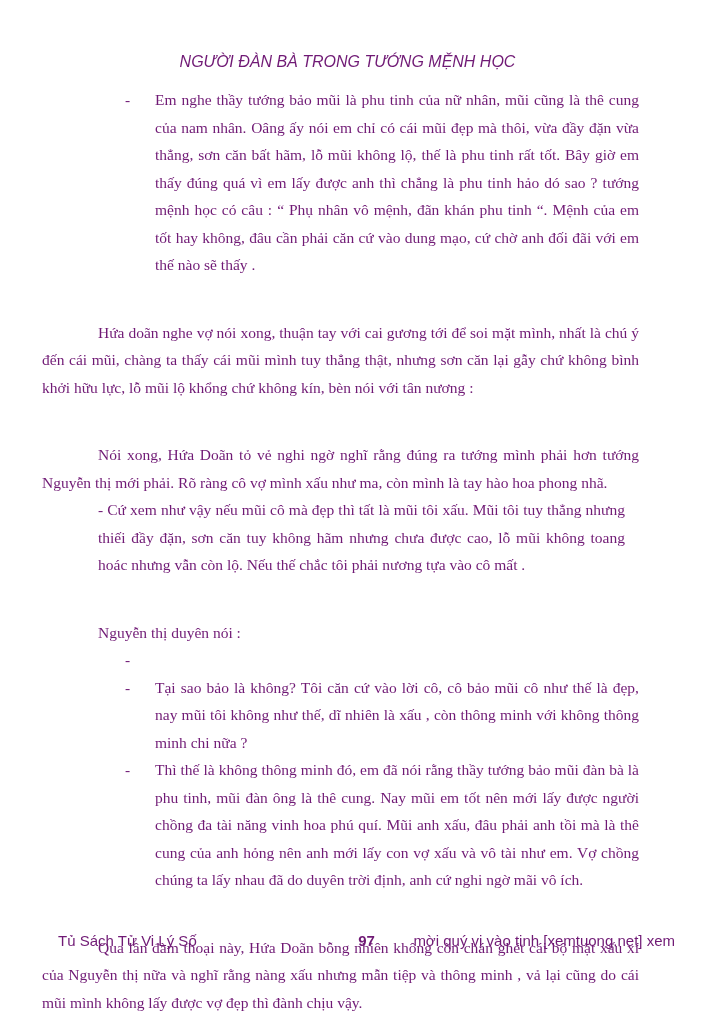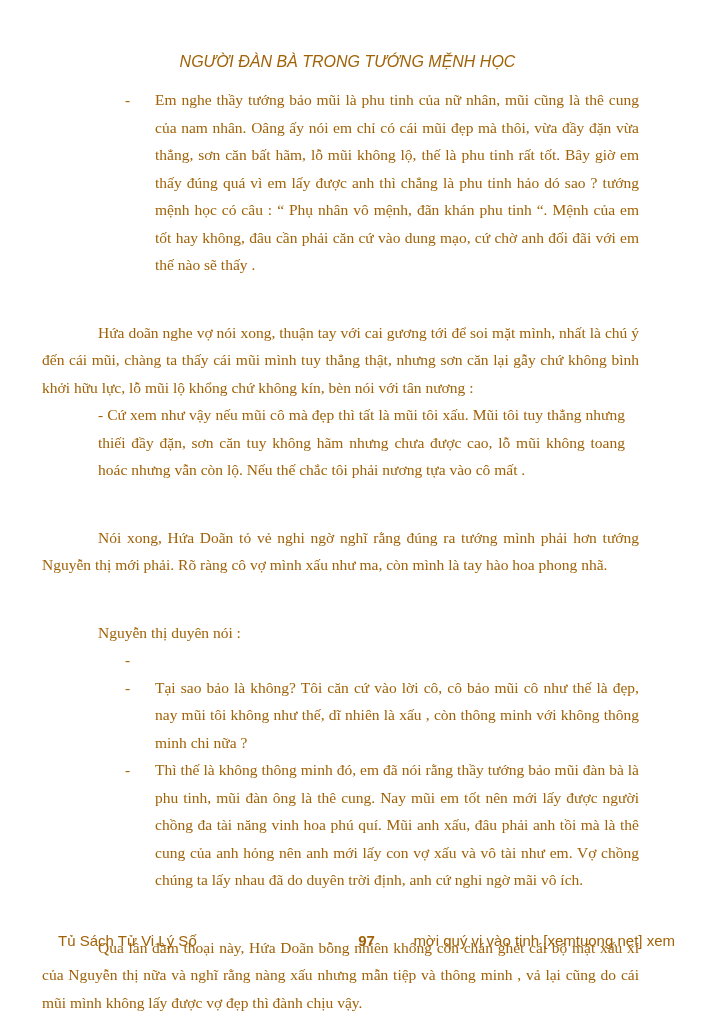--- a/index.html
+++ b/index.html
@@ -1,21 +1,21 @@
 <!DOCTYPE html>
 <html lang="vi"><head>
 <meta charset="utf-8">
 <style>
   html, body { margin: 0; padding: 0; background: #ffffff; }
   .page {
     position: relative;
     width: 695px;
     height: 1013px;
     background: #ffffff;
-    color: #a16207;
+    color: #701a75;
     font-family: "Liberation Serif", serif;
     font-size: 15.5px;
     line-height: 27.5px;
     overflow: hidden;
   }
   .title {
     padding-top: 52px;
     text-align: center;
     font-family: "Liberation Sans", sans-serif;
     font-style: italic;
@@ -60,23 +60,23 @@
 
   <div class="content">
 
     <div class="para hang">
       <span class="marker">-</span>
       <span class="ptxt">Em nghe thầy tướng bảo mũi là phu tinh của nữ nhân, mũi cũng là thê cung của nam nhân. Oâng ấy nói em chỉ có cái mũi đẹp mà thôi, vừa đầy đặn vừa thẳng, sơn căn bất hãm, lỗ mũi không lộ, thế là phu tinh rất tốt. Bây giờ em thấy đúng quá vì em lấy được anh thì chẳng là phu tinh hảo dó sao ? tướng mệnh học có câu : “ Phụ nhân vô mệnh, đãn khán phu tinh “. Mệnh của em tốt hay không, đâu cần phải căn cứ vào dung mạo, cứ chờ anh đối đãi với em thế nào sẽ thấy .</span>
     </div>
 
     <div class="para indent">Hứa doãn nghe vợ nói xong, thuận tay với cai gương tới để soi mặt mình, nhất là chú ý đến cái mũi, chàng ta thấy cái mũi mình tuy thẳng thật, nhưng sơn căn lại gẫy chứ không bình khởi hữu lực, lỗ mũi lộ khổng chứ không kín, bèn nói với tân nương :</div>
 
+    <div class="para indent">Nói xong, Hứa Doãn tỏ vẻ nghi ngờ nghĩ rằng đúng ra tướng mình phải hơn tướng Nguyễn thị mới phải. Rõ ràng cô vợ mình xấu như ma, còn mình là tay hào hoa phong nhã.</div>
+
     <div class="para quote">- Cứ xem như vậy nếu mũi cô mà đẹp thì tất là mũi tôi xấu. Mũi tôi tuy thẳng nhưng thiếi đầy đặn, sơn căn tuy không hãm nhưng chưa được cao, lỗ mũi không toang hoác nhưng vẫn còn lộ. Nếu thế chắc tôi phải nương tựa vào cô mất .</div>
-
-    <div class="para indent">Nói xong, Hứa Doãn tỏ vẻ nghi ngờ nghĩ rằng đúng ra tướng mình phải hơn tướng Nguyễn thị mới phải. Rõ ràng cô vợ mình xấu như ma, còn mình là tay hào hoa phong nhã.</div>
 
     <div class="para indent">Nguyễn thị duyên nói :</div>
 
     <div class="para hang">
       <span class="marker">-</span>
     </div>
 
     <div class="para hang">
       <span class="marker">-</span>
       <span class="ptxt">Tại sao bảo là không? Tôi căn cứ vào lời cô, cô bảo mũi cô như thế là đẹp, nay mũi tôi không như thế, dĩ nhiên là xấu , còn thông minh với không thông minh chi nữa ?</span>

